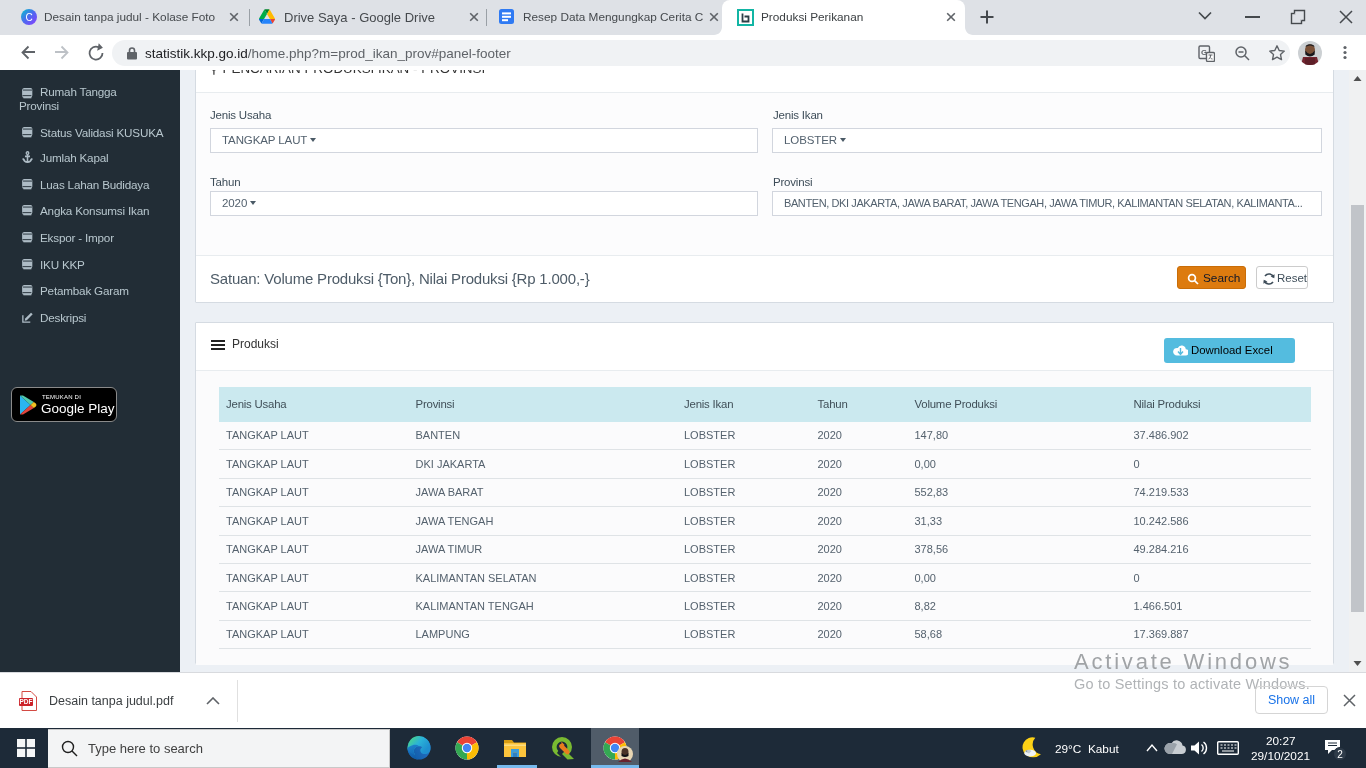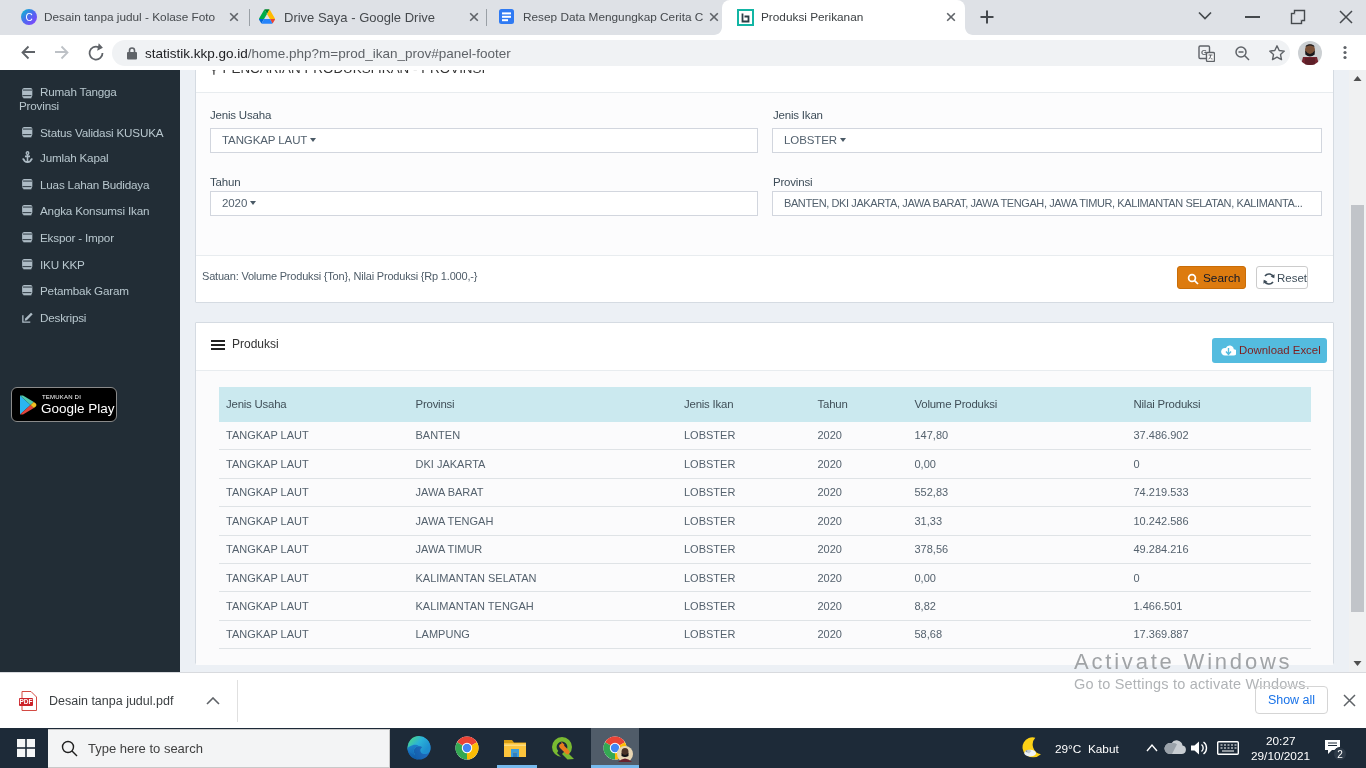--- a/index.html
+++ b/index.html
@@ -292,21 +292,21 @@
       <div class="flabel" style="left:577px;top:60px;">Jenis Ikan</div>
       <div class="finput" style="left:576px;top:79px;width:550px;">LOBSTER<span class="caret"></span></div>
 
       <div class="flabel" style="left:14px;top:127px;">Tahun</div>
       <div class="finput" style="left:14px;top:142px;width:548px;">2020<span class="caret"></span></div>
       <div class="flabel" style="left:577px;top:127px;">Provinsi</div>
       <div class="finput" style="left:576px;top:142px;width:550px;font-size:11px;letter-spacing:-0.4px;">BANTEN, DKI JAKARTA, JAWA BARAT, JAWA TENGAH, JAWA TIMUR, KALIMANTAN SELATAN, KALIMANTA...</div>
 
       <div class="abs" style="left:0;top:206px;width:1137px;height:1px;background:#e8ecef;"></div>
       <div class="abs" style="left:14px;top:38px;"></div>
-      <div class="abs" style="left:6px;top:220.5px;font-size:11px;letter-spacing:-0.2px;color:#4e5c68;">Satuan: Volume Produksi {Ton}, Nilai Produksi {Rp 1.000,-}</div>
+      <div class="abs" style="left:14px;top:220.5px;font-size:15px;letter-spacing:-0.2px;color:#4e5c68;">Satuan: Volume Produksi {Ton}, Nilai Produksi {Rp 1.000,-}</div>
 
       <div class="abs" style="left:981px;top:217px;width:69px;height:23px;background:#dd7b0f;border:1px solid #c96d08;border-radius:3px;color:#0f172a;font-size:12px;line-height:22px;padding-left:10px;">
           <svg style="position:absolute;left:9px;top:5.5px;" width="12" height="12" viewBox="0 0 12 12">
             <circle cx="5" cy="5" r="3.4" stroke="#fff" stroke-width="1.7" fill="none"></circle>
             <path d="M7.6 7.6 L11 11" stroke="#fff" stroke-width="1.7"></path>
           </svg>
           <span style="position:absolute;left:25px;font-size:11.8px;">Search</span>
         </div>
       <div class="abs" style="left:1060px;top:217px;width:52px;height:23px;background:#fff;border:1px solid #ccc;border-radius:3px;color:#3e4d59;font-size:11.5px;line-height:22px;">
           <svg style="position:absolute;left:6px;top:5.5px;" width="12" height="12" viewBox="0 0 12 12">
@@ -318,21 +318,21 @@
         </div>
     </div>
 
     <div class="panel" style="top:252px; height:342px;">
       <svg class="abs" style="left:15px;top:16px;" width="14" height="14" viewBox="0 0 14 14">
         <rect x="0" y="1" width="14" height="2" fill="#222"></rect>
           <rect x="0" y="5" width="14" height="2" fill="#222"></rect>
           <rect x="0" y="9" width="14" height="2" fill="#222"></rect>
       </svg>
       <div class="abs" style="left:36px;top:14px;font-size:12px;color:#333;">Produksi</div>
-      <div class="abs" style="left:1016px;top:15px;width:115px;height:25px;background:#54bcdf;border-radius:3px;color:#7f1d1d;font-size:12px;line-height:24px;">
+      <div class="abs" style="left:968px;top:15px;width:131px;height:25px;background:#54bcdf;border-radius:3px;color:#000000;font-size:12px;line-height:24px;">
           <svg style="position:absolute;left:9px;top:6px;" width="15" height="12" viewBox="0 0 15 12">
             <path d="M4 11.5 a3.8 3.8 0 1 1 0.8 -7.5 a4.2 4.2 0 0 1 8 1.2 a3.1 3.1 0 0 1 -0.5 6.3 Z" fill="#fff"></path>
             <path d="M7.5 4 L7.5 10 M5 7.5 L7.5 10.5 L10 7.5" stroke="#54bcdf" stroke-width="1.4" fill="none"></path>
           </svg>
           <span style="position:absolute;left:27px;font-size:11.4px;">Download Excel</span>
         </div>
       <div class="abs" style="left:0;top:46.5px;width:1137px;height:1px;background:#e8ecef;"></div>
       <div class="abs" style="left:0;top:47.5px;width:1137px;height:294px;background:#fbfbfc;"></div>
 
       <table class="dt abs" style="left:23px;top:63.5px;">

